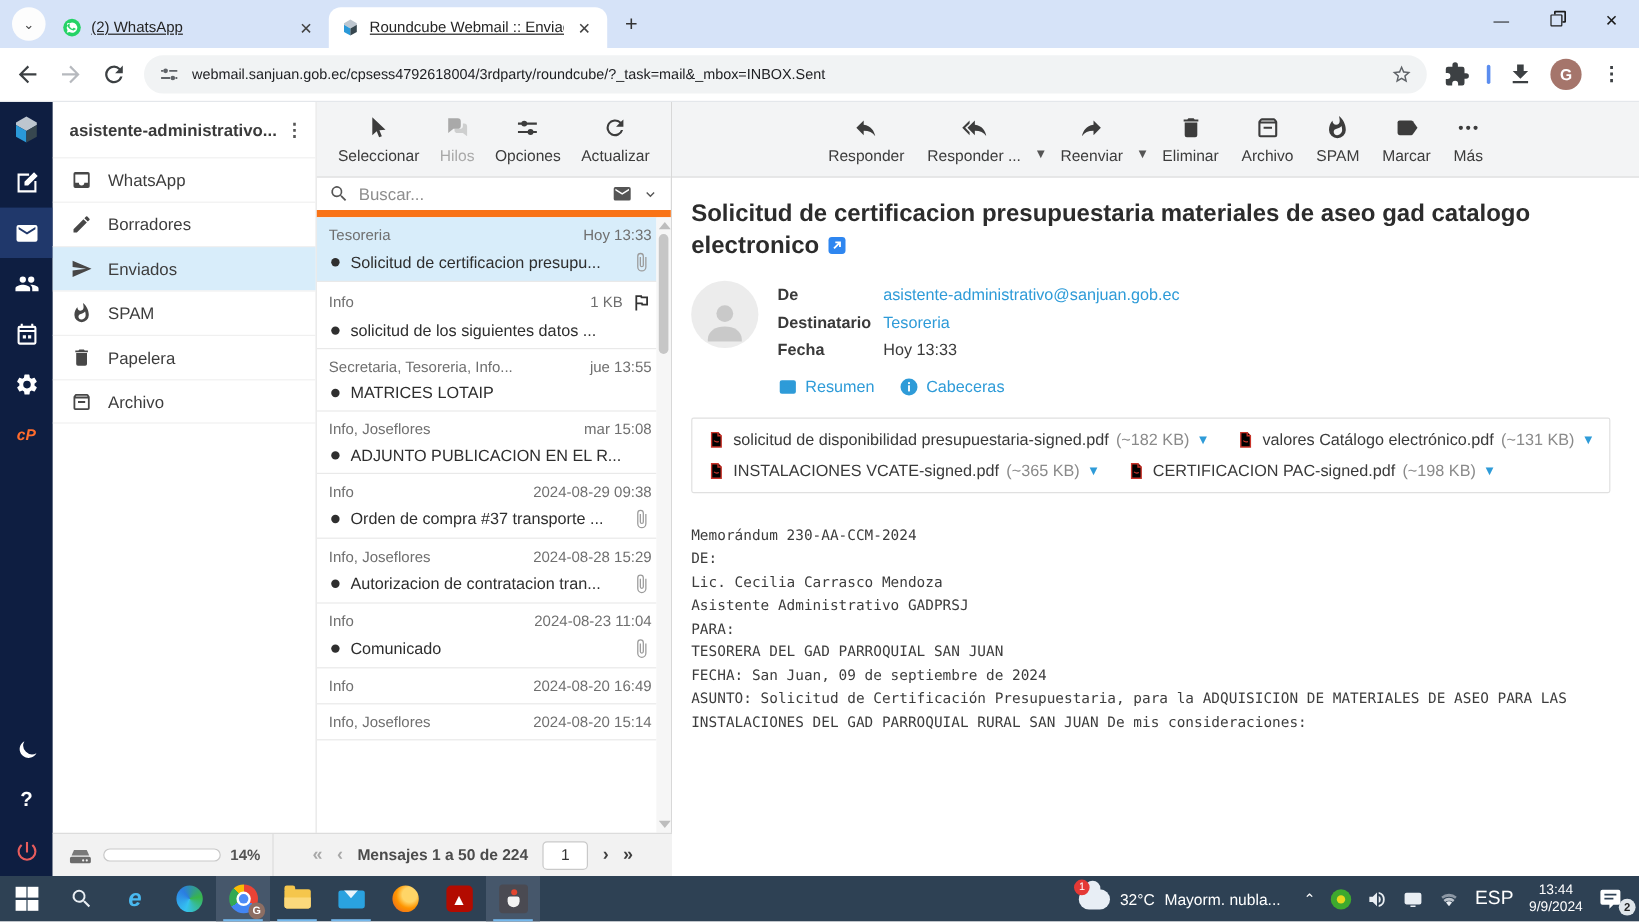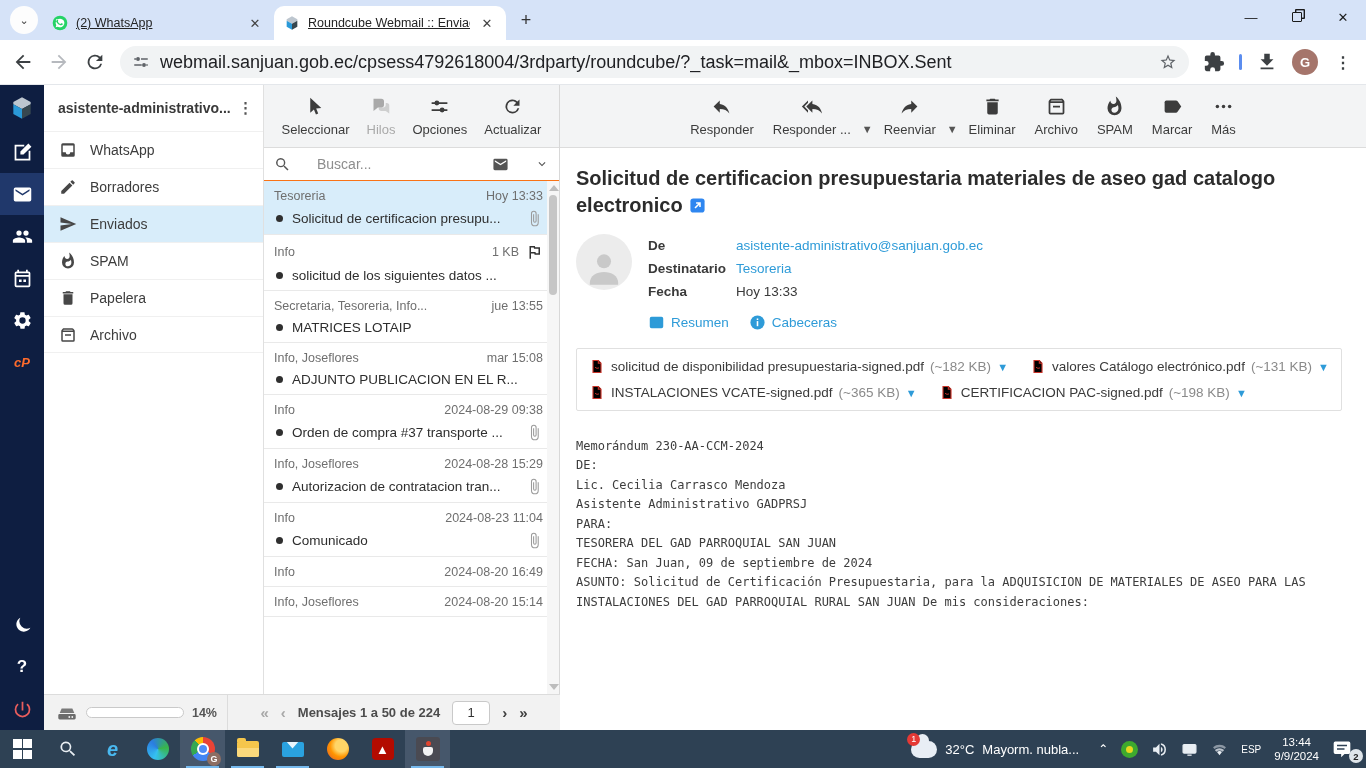--- a/index.html
+++ b/index.html
@@ -15,21 +15,21 @@
   .tab .tclose { color:#444; font-size:13px; width:18px; height:18px; display:flex; align-items:center; justify-content:center; border-radius:50%; }
   .newtab { width:28px; height:28px; margin:0 0 6px 6px; display:flex; align-items:center; justify-content:center; font-size:18px; color:#333; }
   .wincontrols { position:absolute; right:0; top:0; height:34px; display:flex; }
   .wc { width:46px; height:34px; display:flex; align-items:center; justify-content:center; color:#1b1b1b; font-size:13px; }
   .wc .sq { width:10px; height:10px; border:1.4px solid #1b1b1b; border-radius:1px; box-shadow:3px -3px 0 -1.4px #d6e3f8, 3px -3px 0 0 #1b1b1b; }
 
   .navbar { position:absolute; top:40px; left:0; right:0; height:45px; background:#fff; display:flex; align-items:center; padding:0 12px; gap:14px; border-bottom:1px solid #e4e7eb; }
   .navbtn { width:22px; height:22px; display:flex; align-items:center; justify-content:center; color:#3c4043; }
   .navbtn.dis { color:#b6b9be; }
   .omnibox { flex:1; height:32px; background:#f1f3f4; border-radius:16px; display:flex; align-items:center; gap:10px; padding:0 12px; min-width:0; }
-  .omnibox .url { flex:1; font-size:18px; color:#202124; white-space:nowrap; overflow:hidden; }
+  .omnibox .url { flex:1; font-size:12px; color:#202124; white-space:nowrap; overflow:hidden; }
   .obicon { width:18px; height:18px; color:#5f6368; flex:none; }
   .nav-right { display:flex; align-items:center; gap:14px; }
   .bluebar { width:3px; height:16px; background:#5b8def; border-radius:2px; }
   .avatar-g { width:26px; height:26px; border-radius:50%; background:#a5756b; color:#fff; display:flex; align-items:center; justify-content:center; font-size:13px; font-weight:bold; }
 
   
   .app { position:absolute; top:85px; left:0; right:0; bottom:38px; display:flex; background:#fff; }
 
   .navstrip { width:44px; background:#0e1e41; display:flex; flex-direction:column; align-items:center; flex:none; }
   .logo-tile { width:44px; height:46px; display:flex; align-items:center; justify-content:center; }
@@ -48,21 +48,21 @@
   .folder { height:37px; display:flex; align-items:center; gap:13px; padding:0 15px; font-size:14px; color:#3d3d3d; border-top:1px solid #f0f0f0; }
   .folder.selected { background:#d8edfa; }
   .folder:last-child { border-bottom:1px solid #f0f0f0; }
   .f-icon { width:18px; height:18px; color:#474747; flex:none; }
 
   .listpane { width:296px; border-right:1px solid #d8d8d8; flex:none; display:flex; flex-direction:column; padding-bottom:36px; background:#fff; }
   .ltoolbar { height:63px; background:#f3f4f5; border-bottom:1px solid #dcdcdc; display:flex; align-items:center; justify-content:center; gap:17px; flex:none; }
   .tbtn { display:flex; flex-direction:column; align-items:center; gap:5px; font-size:13px; color:#3c3c3c; }
   .tbtn .i { width:21px; height:21px; }
   .tbtn.disabled { color:#a9a9a9; }
-  .searchrow { height:33px; display:flex; align-items:center; gap:26px; padding:0 10px; border-bottom:1px solid #f97316; flex:none;justify-content:center; }
+  .searchrow { height:33px; display:flex; align-items:center; gap:8px; padding:0 10px; border-bottom:6px solid #f97316; flex:none;justify-content:center; }
   .searchrow input { border:0; outline:0; flex:1; font-size:14px; color:#333; background:transparent; min-width:0; font-family:inherit; }
   .searchrow input::placeholder { color:#8d8d8d; }
   .srch-i { width:17px; height:17px; color:#555; flex:none; }
   .msglist { flex:1; overflow:hidden; position:relative; padding-right:12px; }
   .msg { padding:8px 4px 7px 10px; border-bottom:1px solid #e9e9e9; }
   .msg.selected { background:#d8edfa; }
   .m1 { display:flex; align-items:center; font-size:12.5px; color:#6f6f6f; gap:6px; }
   .m1 .sender { flex:1; white-space:nowrap; overflow:hidden; }
   .m1 .mdate { white-space:nowrap; }
   .m2 { display:flex; align-items:center; gap:9px; margin-top:7px; font-size:13.5px; color:#2e2e2e; padding-left:2px; }
@@ -137,21 +137,21 @@
   .mail-i { width:22px; height:15px; background:#2aa2e0; position:relative; border-radius:2px; overflow:hidden; }
   .mail-i::before { content:""; position:absolute; left:-3px; top:-9px; width:28px; height:16px; background:#eaf5fc; transform:rotate(0deg); clip-path:polygon(0 0,100% 0,50% 100%); }
   .tb-right { margin-left:auto; display:flex; align-items:center; gap:13px; padding-right:10px; }
   .weather { display:flex; align-items:center; gap:8px; padding:0 6px; }
   .cloud { position:relative; width:26px; height:17px; background:#e8eef5; border-radius:9px; }
   .cloud::before { content:""; position:absolute; left:5px; top:-7px; width:13px; height:13px; background:#e8eef5; border-radius:50%; }
   .wbadge { position:absolute; top:-8px; left:-4px; width:13px; height:13px; background:#e53935; border-radius:50%; color:#fff; font-size:9px; display:flex; align-items:center; justify-content:center; z-index:2; }
   .wtemp { font-size:13px; }
   .wdesc { font-size:13px; }
   .tray-i { width:17px; height:17px; color:#e9eef3; }
-  .esp { font-size:10px; }
+  .esp { font-size:16px; }
   .clock { text-align:center; font-size:11.5px; line-height:1.25; }
   .notif { position:relative; width:24px; height:20px; color:#fff; }
   .nbadge { position:absolute; right:-7px; bottom:-4px; width:14px; height:14px; border-radius:50%; background:#dfe5ea; color:#222; font-size:9.5px; display:flex; align-items:center; justify-content:center; font-weight:bold; }
   .chev-up { font-size:12px; color:#fff; }
   .avshield { width:17px; height:17px; border-radius:50%; background:#3ea92e; position:relative; }
   .avshield::before { content:""; position:absolute; inset:5px; background:#e9d81f; border-radius:50%; }
 
   .i svg { width:100%; height:100%; fill:currentColor; display:block; }
   .i { display:inline-flex; }
 </style>

